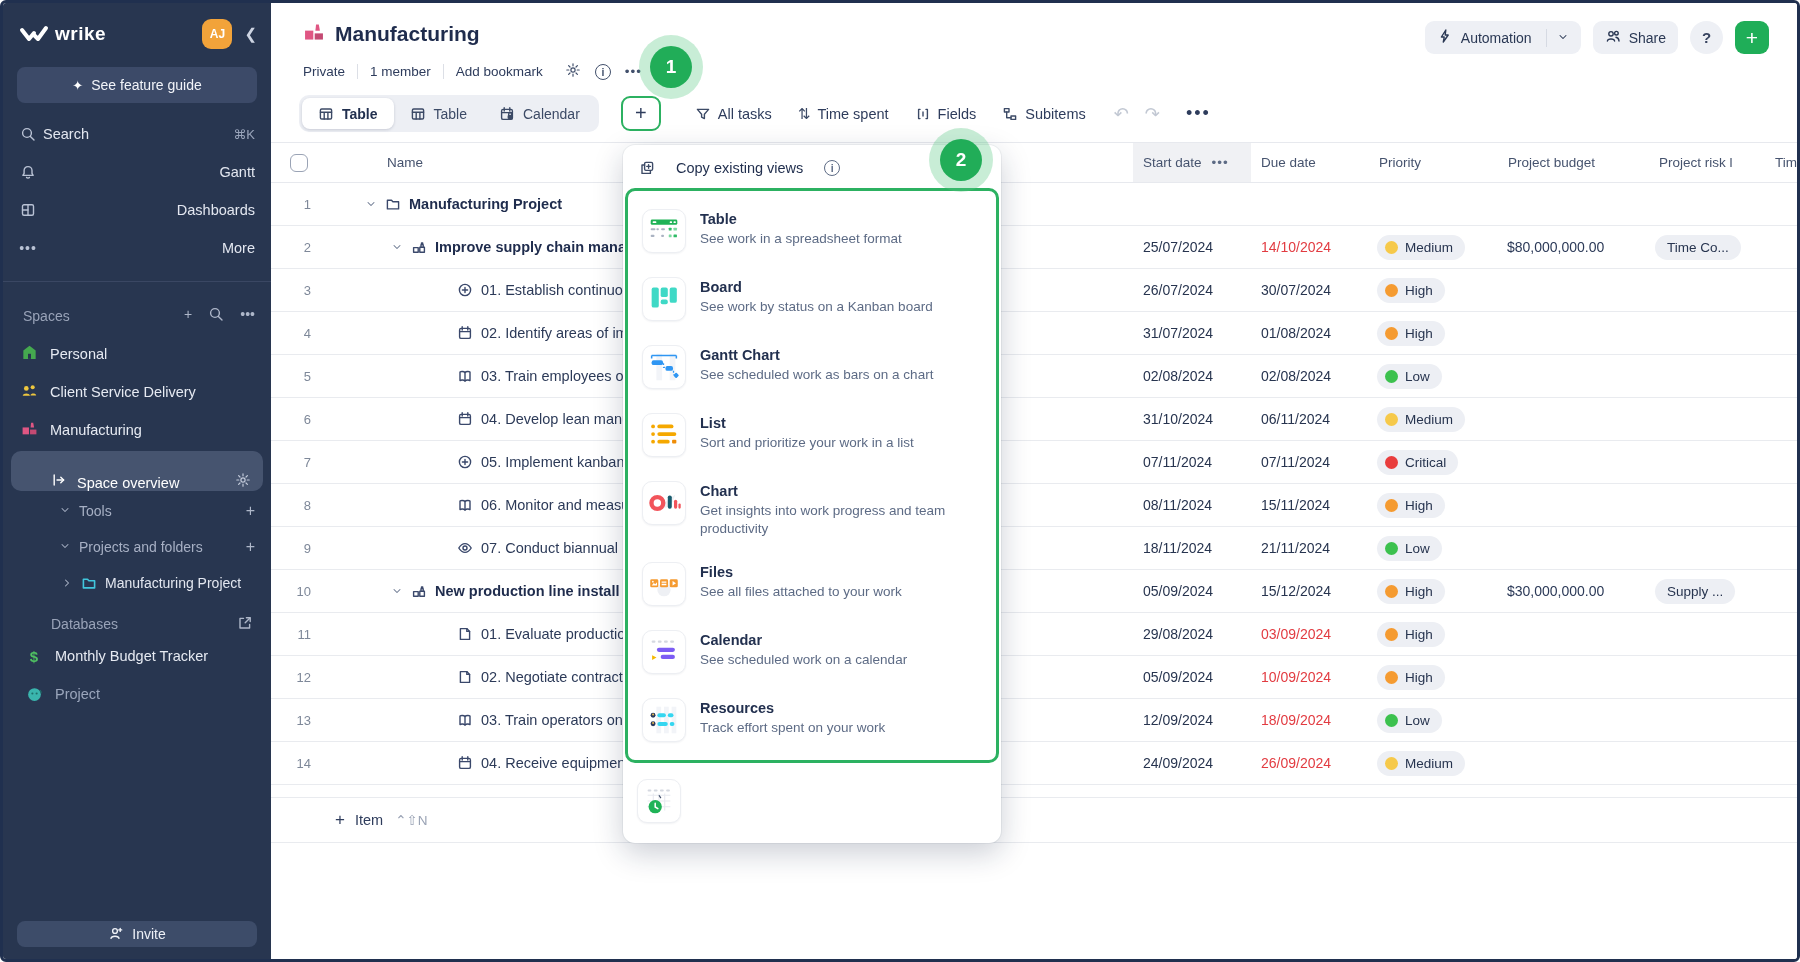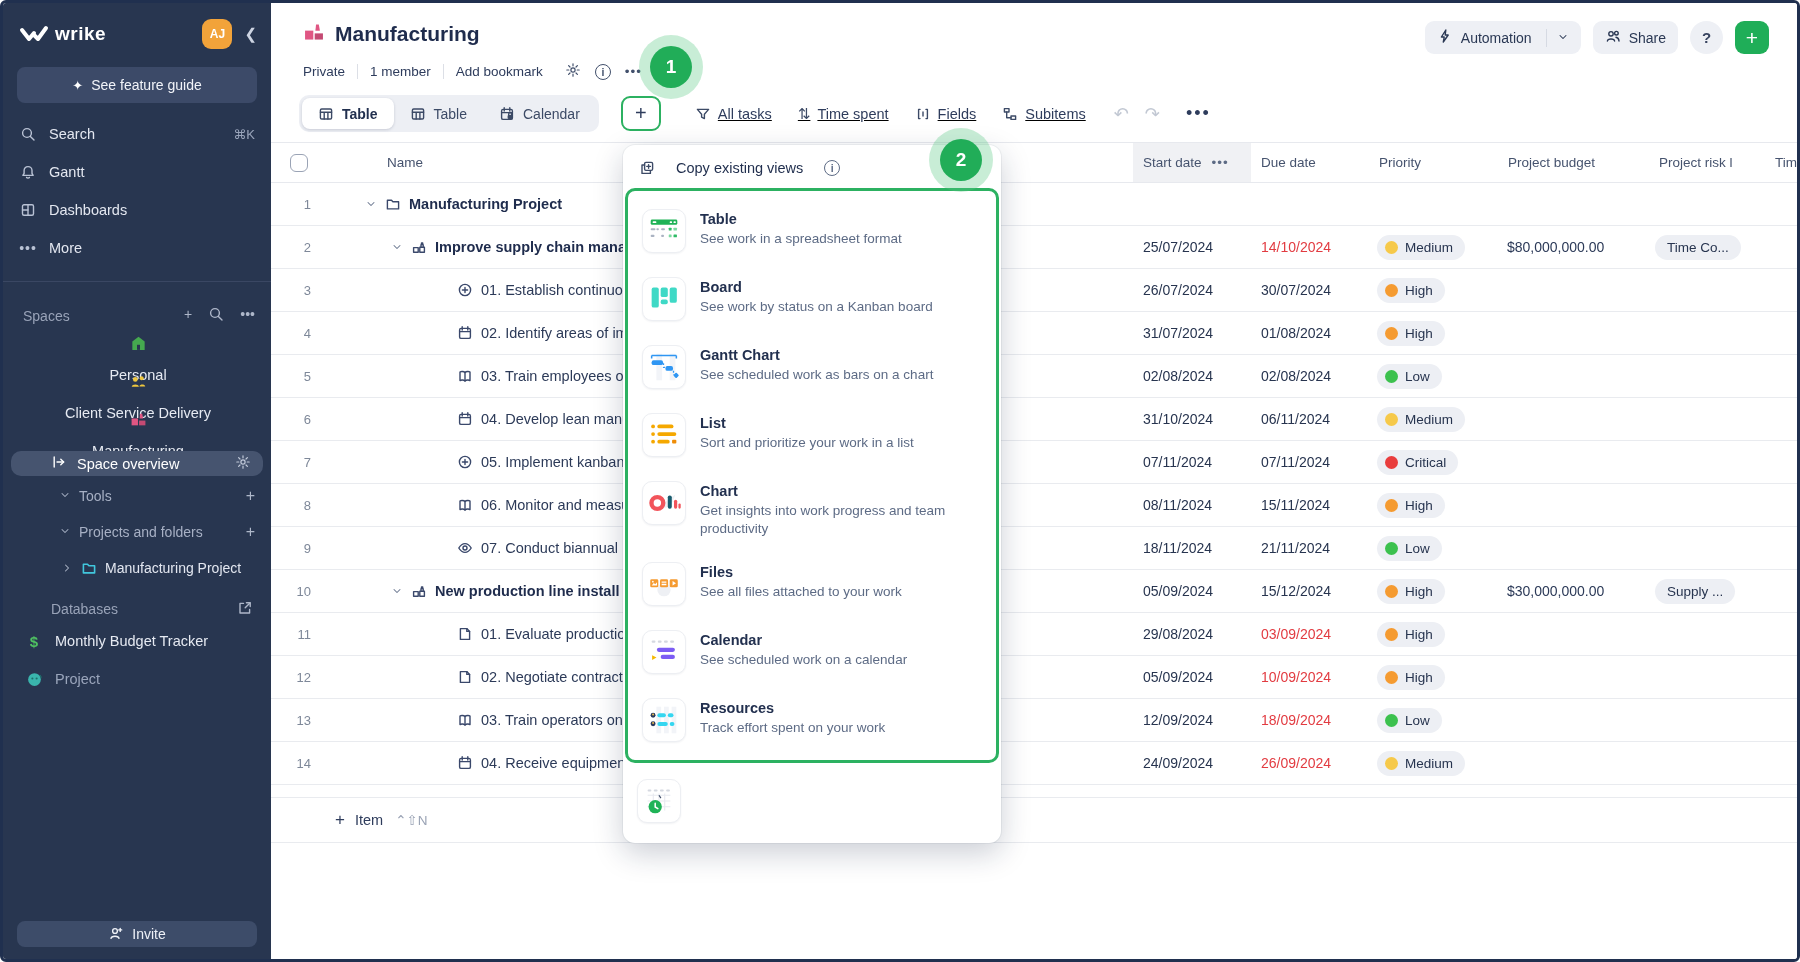--- a/index.html
+++ b/index.html
@@ -10,29 +10,29 @@
   
   .sidebar { width:268px; min-width:268px; background:#283650; color:#dde2ec; display:flex; flex-direction:column; position:relative; }
   .logo-row { display:flex; align-items:center; padding:16px 14px 10px 16px; }
   .logo-mark { width:30px; height:26px; margin-right:6px; }
   .logo-text { font-size:19px; font-weight:700; color:#fff; letter-spacing:.5px; flex:1; }
   .avatar { width:30px; height:30px; border-radius:9px; background:#f2a33a; color:#fff; font-size:12px; font-weight:700; display:flex; align-items:center; justify-content:center; margin-right:12px; }
   .collapse { color:#cdd4e2; font-size:15px; cursor:pointer; }
   .feature-btn { margin:8px 14px 12px; height:36px; background:#3c4a68; border-radius:8px; display:flex; align-items:center; justify-content:center; gap:8px; font-size:14px; color:#f2f4f9; cursor:pointer; }
   .sparkle { color:#ffffff; font-size:13px; }
   .snav { }
-  .snav-item { height:38px; display:flex; align-items:center; gap:12px; padding:0 16px; font-size:14.5px; color:#e3e7f0; cursor:pointer; }
+  .snav-item { height:38px; display:flex; align-items:center; gap:6px; padding:0 16px; font-size:14.5px; color:#e3e7f0; cursor:pointer;justify-content:space-between; }
   .snav-item .sicon { width:18px; display:flex; justify-content:center; color:#b9c2d4; }
   .snav-item .short { margin-left:auto; color:#9aa5bb; font-size:13px; }
   .sb-divider { border-top:1px solid #3a4763; margin:14px 0 0; }
   .spaces-head { display:flex; align-items:center; padding:24px 16px 10px 20px; color:#99a3b8; font-size:14px; }
   .spaces-head .hicons { margin-left:auto; display:flex; gap:16px; color:#aeb7c9; }
   .spaces-head .hicons span { cursor:pointer; }
-  .space-item { height:38px; display:flex; align-items:center; gap:12px; padding:0 16px 0 18px; font-size:14.5px; color:#e6eaf2; cursor:pointer;flex-direction:column; }
-  .ov-pill { margin:2px 8px; height:25px; background:#46546f; border-radius:10px; display:flex; align-items:center; gap:10px; padding:0 12px 0 40px; font-size:14.5px; color:#fff; cursor:pointer; }
+  .space-item { height:38px; display:flex; align-items:center; gap:12px; padding:0 16px 0 18px; font-size:14.5px; color:#e6eaf2; cursor:pointer; }
+  .ov-pill { margin:2px 8px; height:40px; background:#46546f; border-radius:10px; display:flex; align-items:flex-end; gap:10px; padding:0 12px 0 40px; font-size:14.5px; color:#fff; cursor:pointer; }
   .ov-pill .gear { margin-left:auto; color:#c2cada; }
   .tree-head { height:36px; display:flex; align-items:center; gap:8px; padding:0 16px 0 56px; color:#a7b0c4; font-size:14px; cursor:pointer; }
   .tree-head .plus { margin-left:auto; color:#aeb7c9; font-size:16px; }
   .tree-item { height:36px; display:flex; align-items:center; gap:10px; padding:0 16px 0 80px; font-size:14px; color:#e3e7f0; cursor:pointer; }
   .folder-item { height:36px; display:flex; align-items:center; gap:8px; padding:0 16px 0 58px; font-size:14px; color:#e3e7f0; cursor:pointer; }
   .db-head { height:36px; display:flex; align-items:center; padding:10px 18px 0 48px; color:#99a3b8; font-size:14px; }
   .db-head .ext { margin-left:auto; color:#aeb7c9; }
   .db-item { height:38px; display:flex; align-items:center; gap:12px; padding:0 16px 0 22px; font-size:14.5px; color:#e6eaf2; cursor:pointer; }
   .db-item.dim { color:#9aa5bb; }
   .invite-btn { margin:10px 14px 12px; height:26px; background:#3d4c69; border-radius:8px; display:flex; align-items:center; justify-content:center; gap:8px; font-size:14px; color:#eef1f7; cursor:pointer; }
@@ -53,21 +53,21 @@
   .meta-item:first-child { padding-left:0; }
   .meta-item + .meta-item { border-left:1px solid #dcdfe6; }
   .meta-icons { display:flex; align-items:center; gap:14px; margin-left:10px; color:#42506c; }
   .meta-icons span { cursor:pointer; }
 
   .toolbar { display:flex; align-items:center; padding:14px 28px 10px 28px; }
   .tabgroup { background:#edeff4; border-radius:10px; display:flex; align-items:center; padding:3px; }
   .tab { height:31px; display:flex; align-items:center; gap:8px; padding:0 16px; font-size:14px; color:#3c4a66; border-radius:8px; cursor:pointer; }
   .tab.active { background:#fff; font-weight:700; color:#22304f; box-shadow:0 1px 3px rgba(25,39,70,.18); }
   .plus-tab { width:40px; height:35px; margin-left:22px; border:2.5px solid #2cb161; border-radius:9px; display:flex; align-items:center; justify-content:center; font-size:20px; color:#2e3c5c; background:#fff; cursor:pointer; }
-  .tb-actions { display:flex; align-items:center; gap:26px; margin-left:34px;text-decoration:underline; }
+  .tb-actions { display:flex; align-items:center; gap:26px; margin-left:34px; }
   .tb-act { display:flex; align-items:center; gap:7px; font-size:14.5px; color:#2e3c5c; cursor:pointer; }
   .tb-act .sicon { color:#3c4a66; display:flex; }
   .undo-redo { display:flex; align-items:center; gap:16px; margin-left:28px; color:#c2c8d3; font-size:18px; }
   .tb-more { margin-left:26px; color:#2e3c5c; font-size:18px; letter-spacing:2px; cursor:pointer; }
 
   
   .grid { display:grid; grid-template-columns:56px minmax(0,1fr) 118px 118px 130px 150px 120px 28px; align-items:center; }
   .thead { border-top:1px solid #e7e9ee; border-bottom:1px solid #e7e9ee; height:41px; font-size:13.5px; color:#46536e; }
   .thead > div { height:100%; display:flex; align-items:center; }
   .th-check { justify-content:center; }

